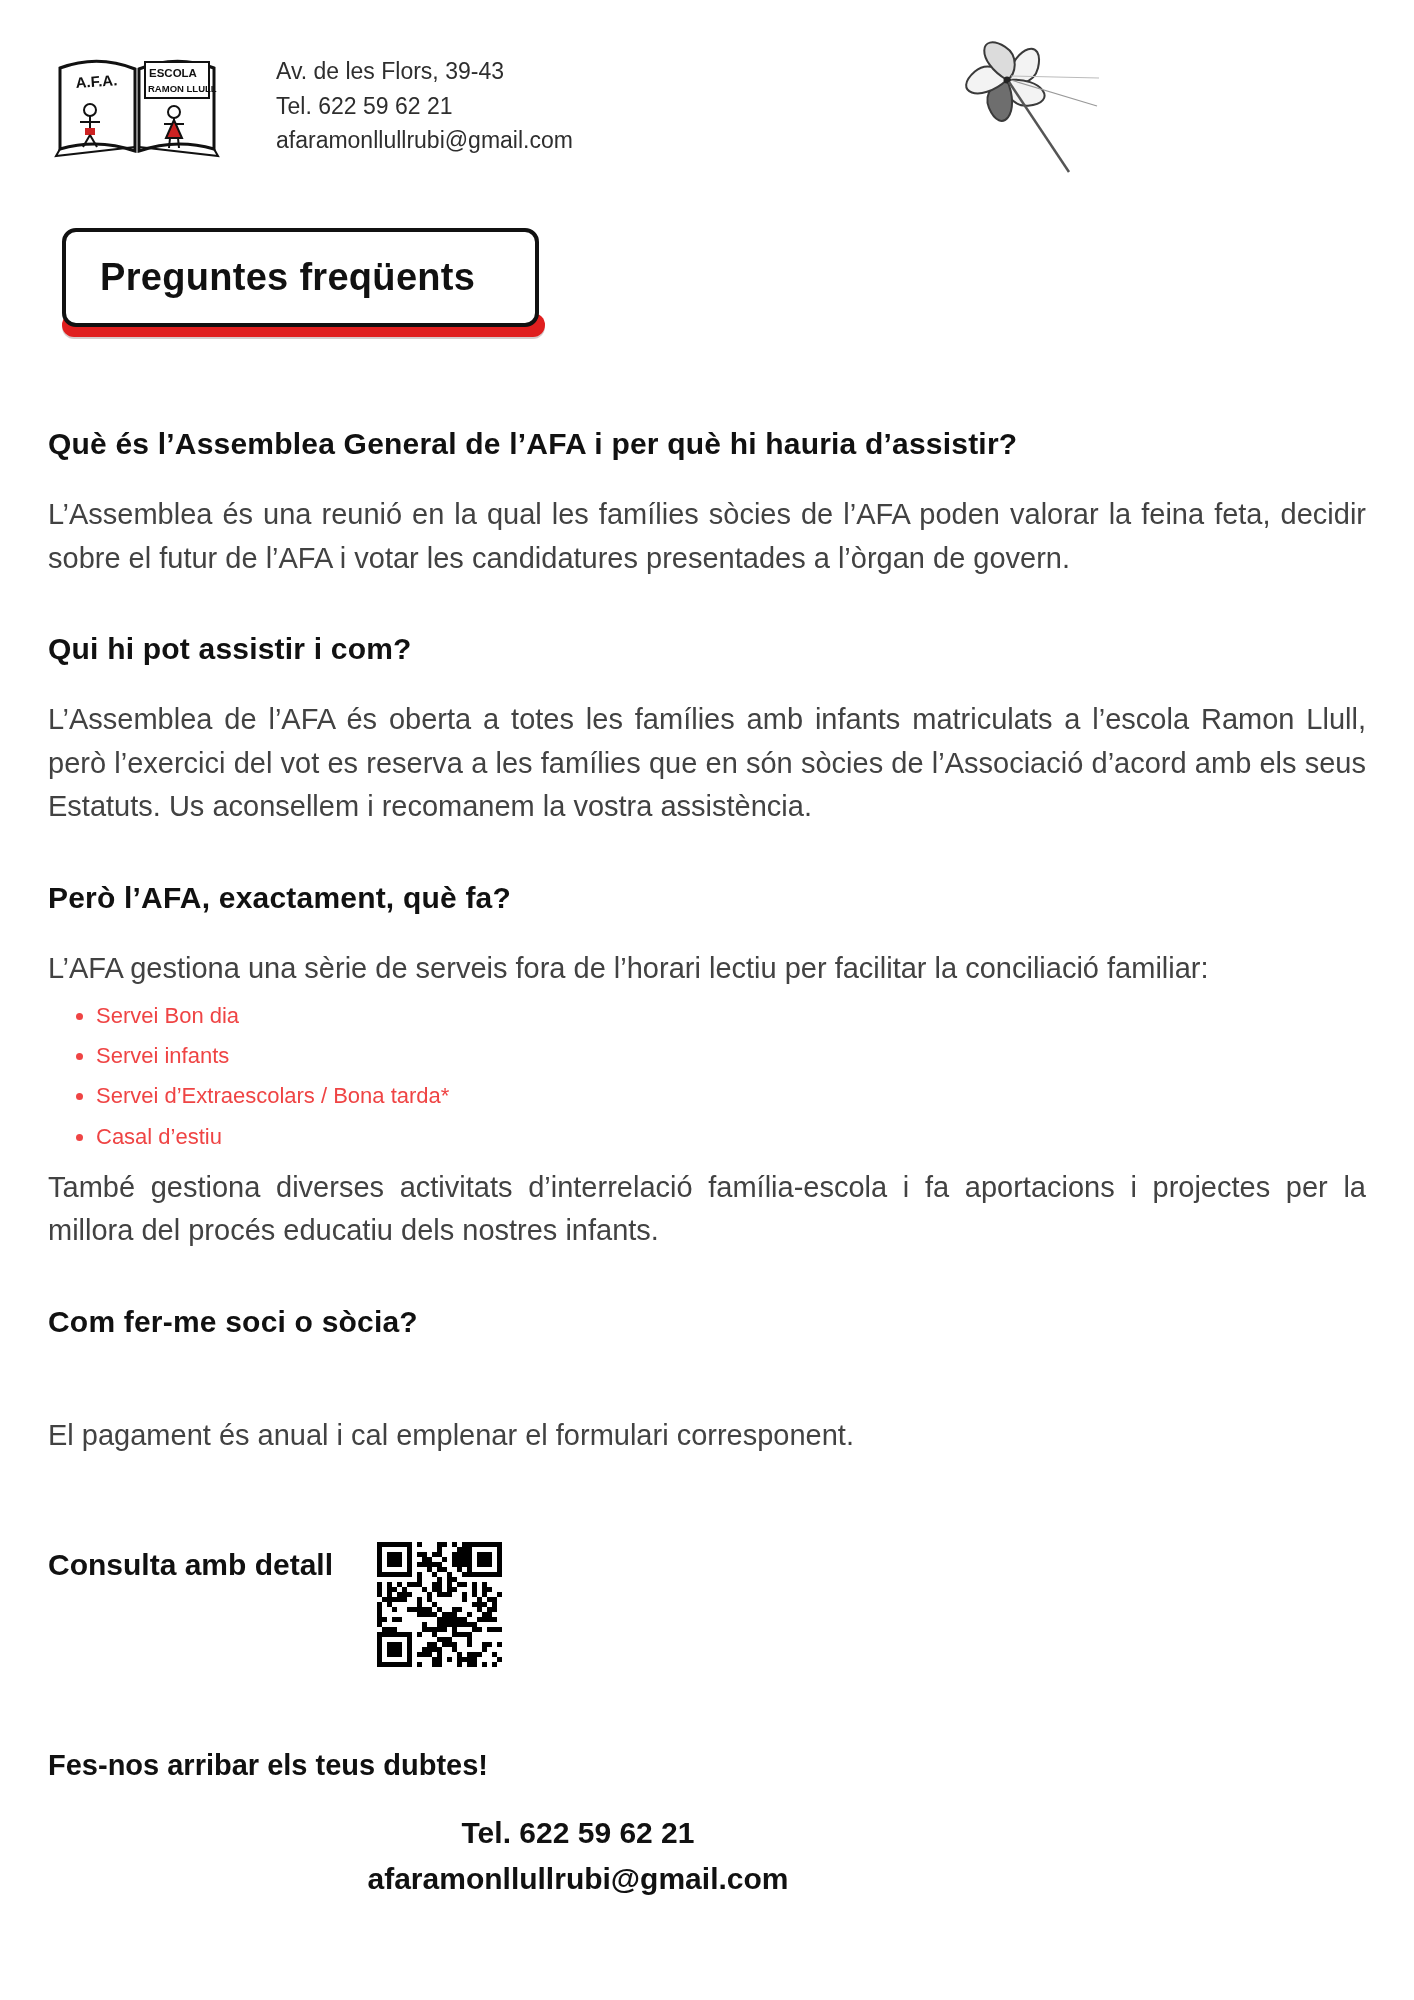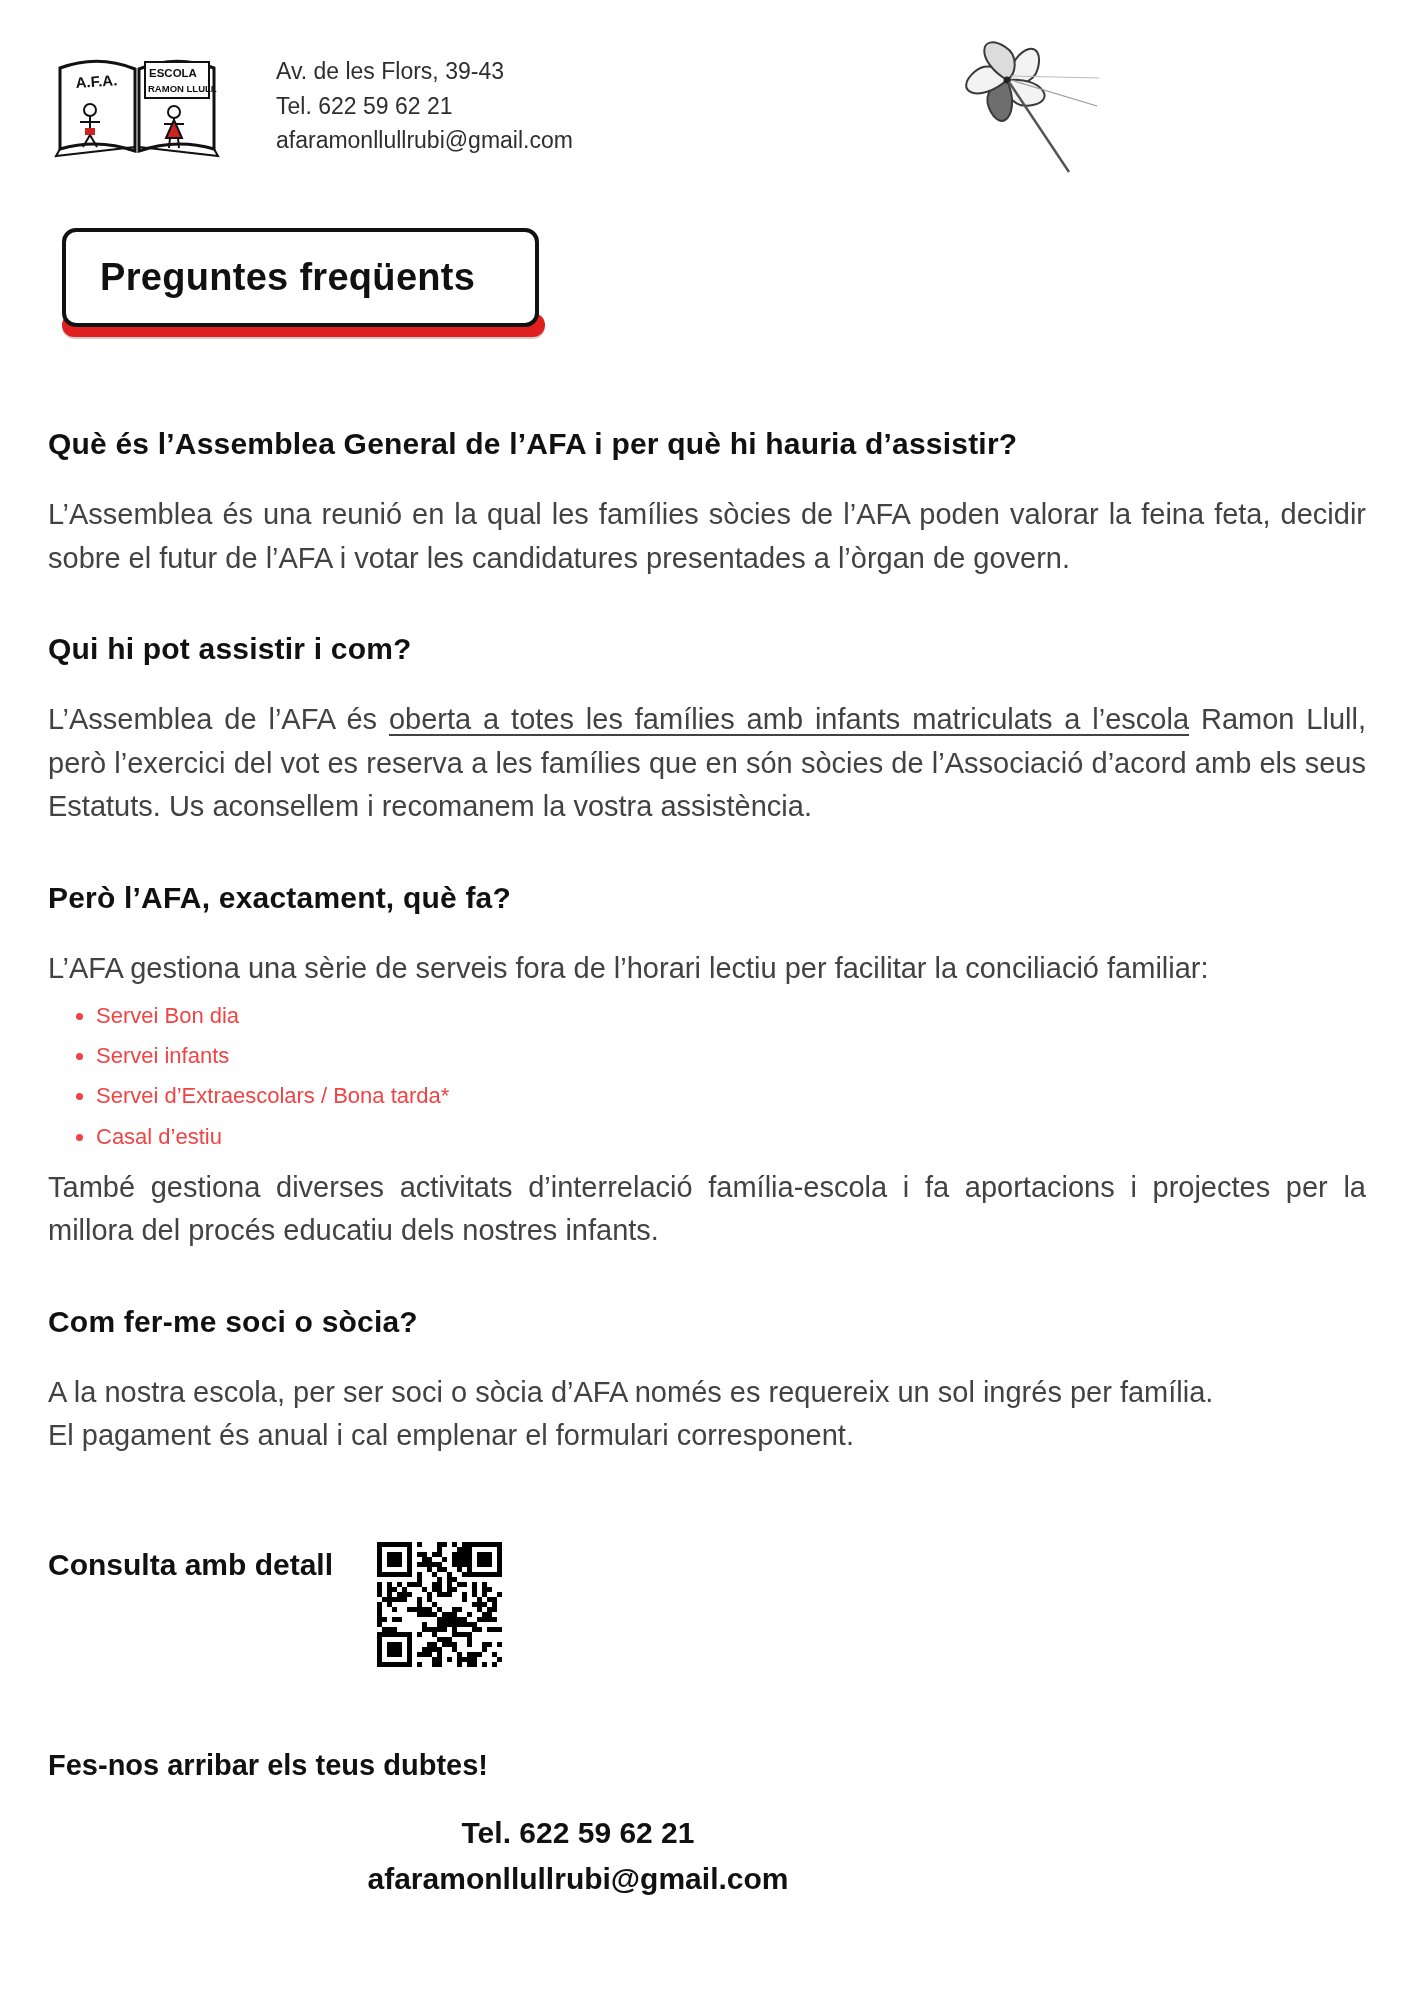--- a/index.html
+++ b/index.html
@@ -30,21 +30,21 @@
     left:-4px; right:-10px; bottom:-14px; height:24px;
     background:var(--accent); border-radius:12px;
     box-shadow:0 2px 0 #33000033;
   }
 
   
   main{ }
   .q{ font-size:30px; font-weight:700; color:var(--heading); margin:52px 0 0 0; letter-spacing:.2px; }
   .q.first{ margin-top:100px; }
   .a{ font-size:29px; color:var(--text); line-height:1.5; margin:32px 0 0 0; text-align:justify; }
-  .a .ul{ text-decoration:underline; text-underline-offset:5px; }
+  .a .ul{ text-underline-offset:5px; }
   ul.services{ margin:10px 0 0 0; padding-left:48px; font-size:22px; line-height:1.42; color:#ef4444; }
   ul.services li{ margin-top:9px; }
   .outro{ margin-top:14px; }
 
   
   .qr-row{ display:flex; align-items:flex-start; margin-top:84px;text-align:center; }
   .qr-label{ font-size:30px; font-weight:700; color:var(--heading); padding-top:6px; }
   .qr{ width:125px; height:125px; margin-left:44px; }
 
   .doubts{ margin-top:82px; font-size:29px; font-weight:700; color:var(--heading); }
@@ -131,21 +131,21 @@
     <p class="a">L’AFA gestiona una sèrie de serveis fora de l’horari lectiu per facilitar la conciliació familiar:</p>
     <ul class="services">
       <li>Servei Bon dia</li>
       <li>Servei infants</li>
       <li>Servei d’Extraescolars / Bona tarda*</li>
       <li>Casal d’estiu</li>
     </ul>
     <p class="a outro">També gestiona diverses activitats d’interrelació família-escola i fa aportacions i projectes per la millora del procés educatiu dels nostres infants.</p>
 
     <h3 class="q">Com fer-me soci o sòcia?</h3>
-    <p class="a"><span>A la nostra escola, per ser soci o sòcia d’AFA només es requereix un sol ingrés per família.</span><br><span>El pagament és anual i cal emplenar el formulari corresponent.</span></p>
+    <p class="a"><br><span>El pagament és anual i cal emplenar el formulari corresponent.</span></p>
 
     <div class="qr-row">
       <div class="qr-label">Consulta amb detall</div>
       <div class="qr"><svg width="125" height="125" viewBox="0 0 125 125">
             <rect width="125" height="125" fill="#fff"></rect>
             <rect x="0" y="0" width="5" height="5" fill="#000"></rect>
             <rect x="5" y="0" width="5" height="5" fill="#000"></rect>
             <rect x="10" y="0" width="5" height="5" fill="#000"></rect>
             <rect x="15" y="0" width="5" height="5" fill="#000"></rect>
             <rect x="20" y="0" width="5" height="5" fill="#000"></rect>

